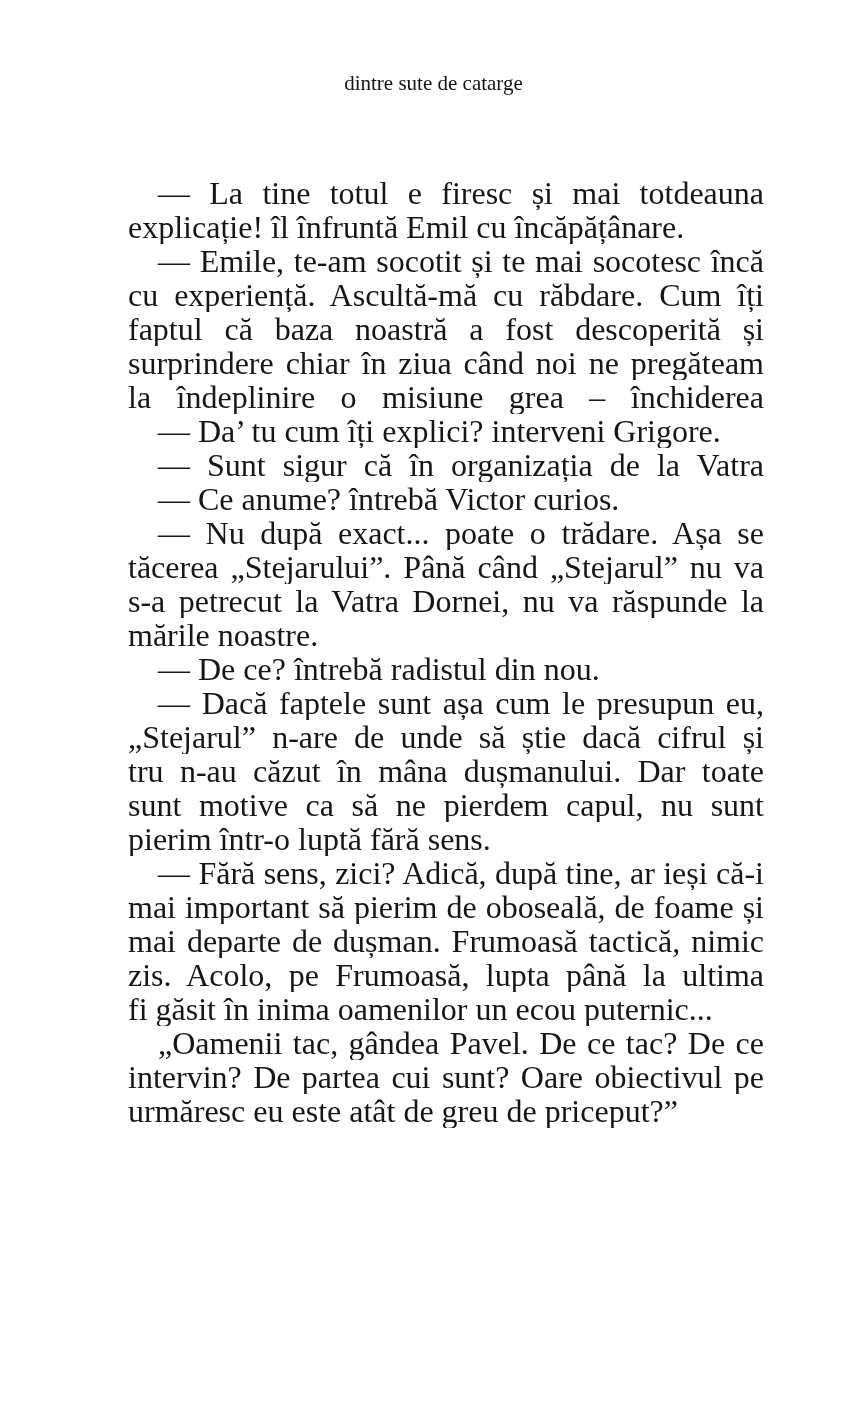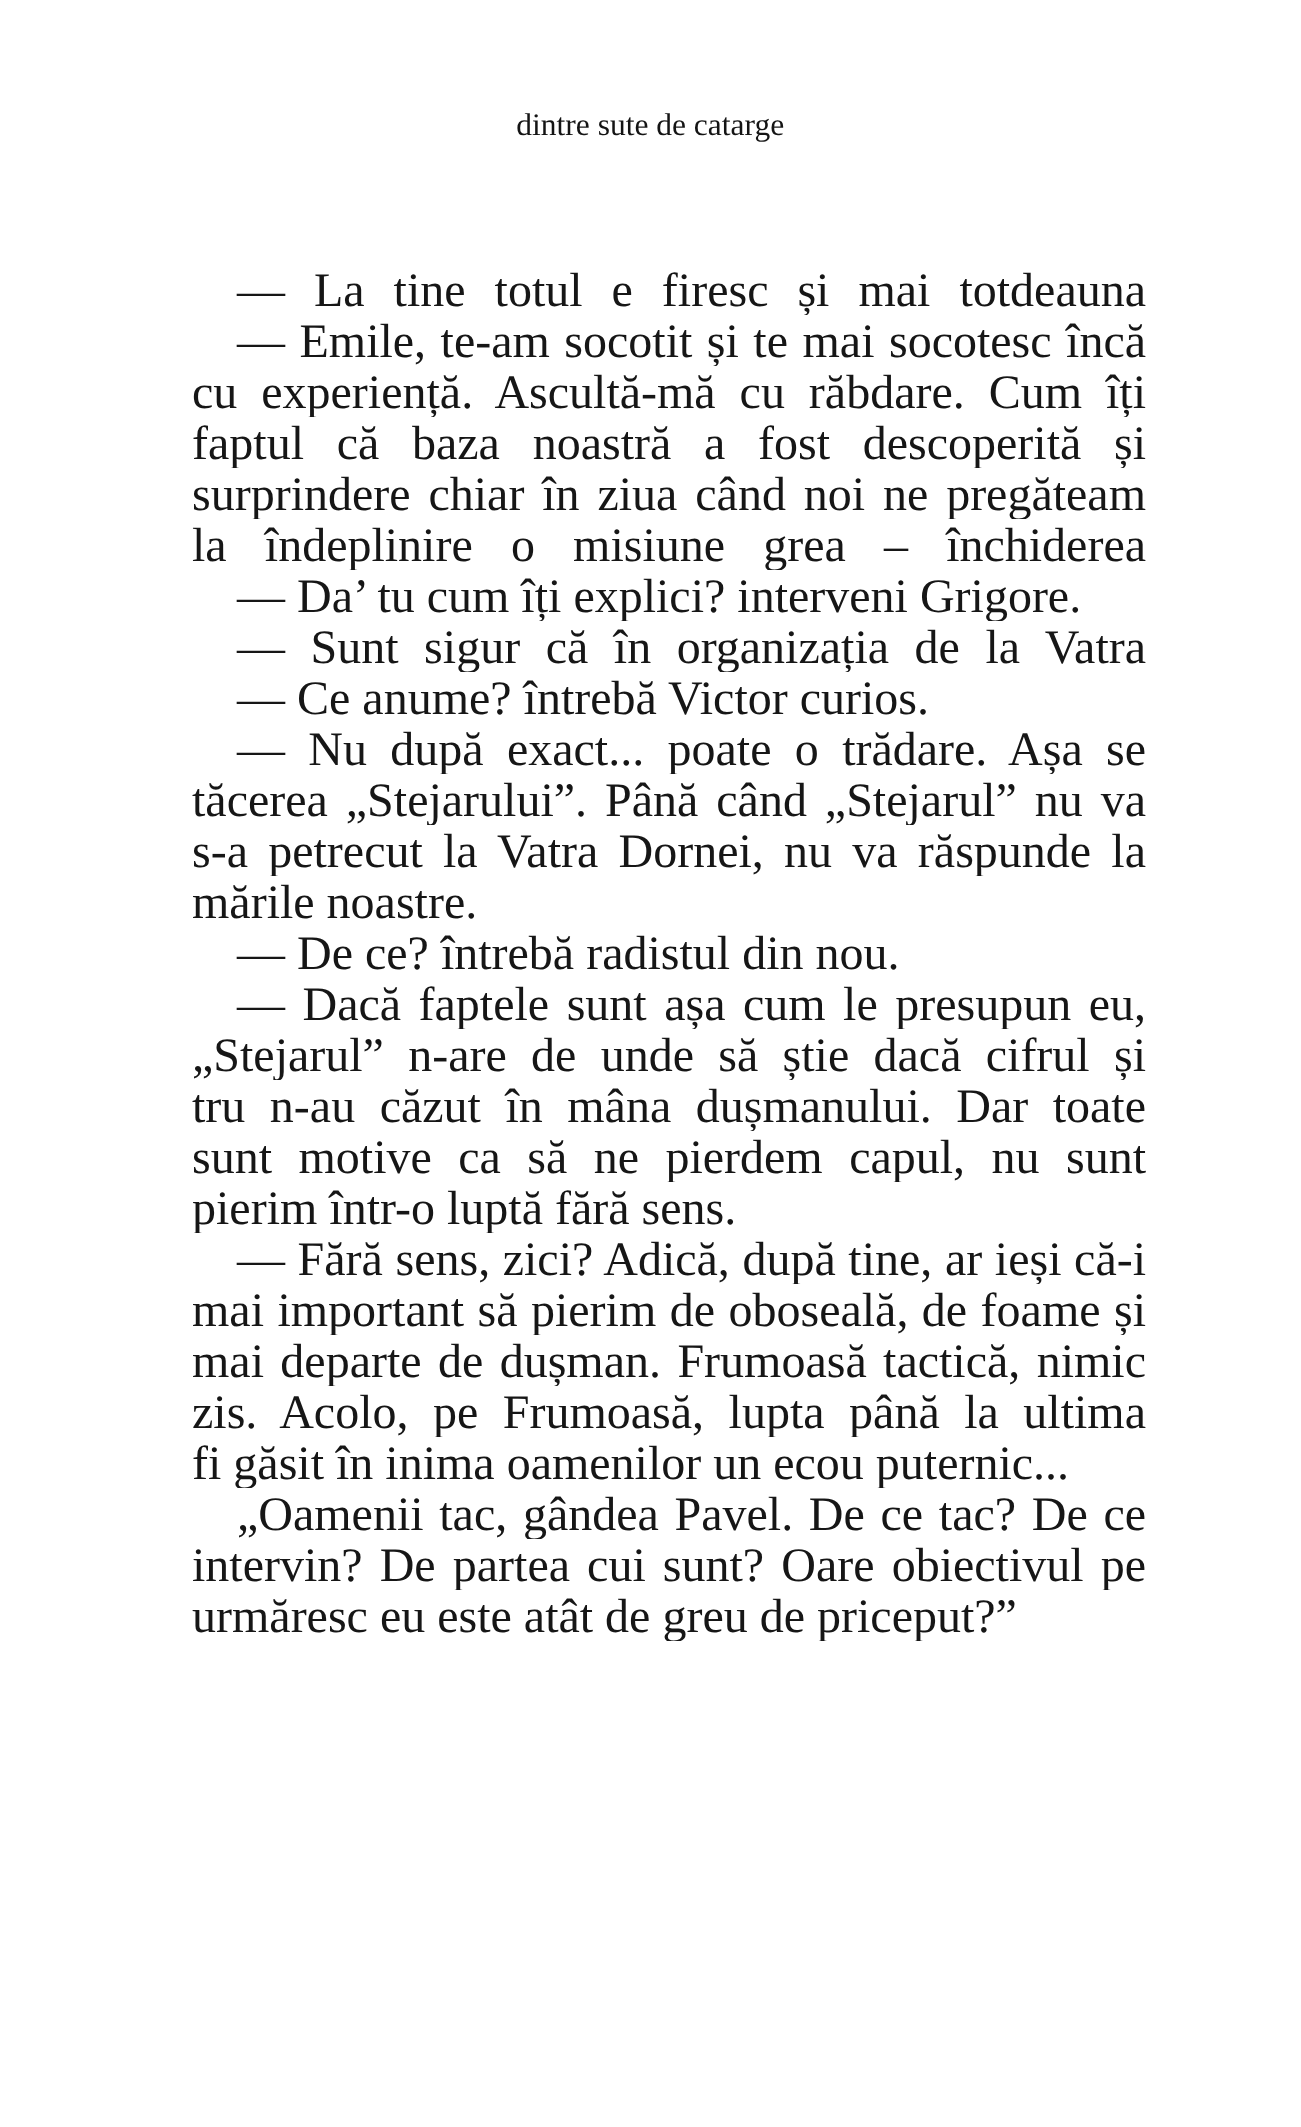--- a/index.html
+++ b/index.html
@@ -63,20 +63,21 @@
 </style>
 </head>
 <body>
 
 <div class="page">
   <div class="running-header">dintre sute de catarge</div>
 
   <div class="body-text">
       <div class="paragraph">
         <div class="text-line indent">— La tine totul e firesc și mai totdeauna găsești o</div>
+        <div class="text-line para-end">explicație! îl înfruntă Emil cu încăpățânare.</div>
       </div>
       <div class="paragraph">
         <div class="text-line indent">— Emile, te-am socotit și te mai socotesc încă un om</div>
         <div class="text-line">cu experiență. Ascultă-mă cu răbdare. Cum îți explici</div>
         <div class="text-line">faptul că baza noastră a fost descoperită și atacată prin</div>
         <div class="text-line">surprindere chiar în ziua când noi ne pregăteam să ducem</div>
         <div class="text-line para-end">la îndeplinire o misiune grea – închiderea trecătorii P...?</div>
       </div>
       <div class="paragraph">
         <div class="text-line indent para-end">— Da’ tu cum îți explici? interveni Grigore.</div>

